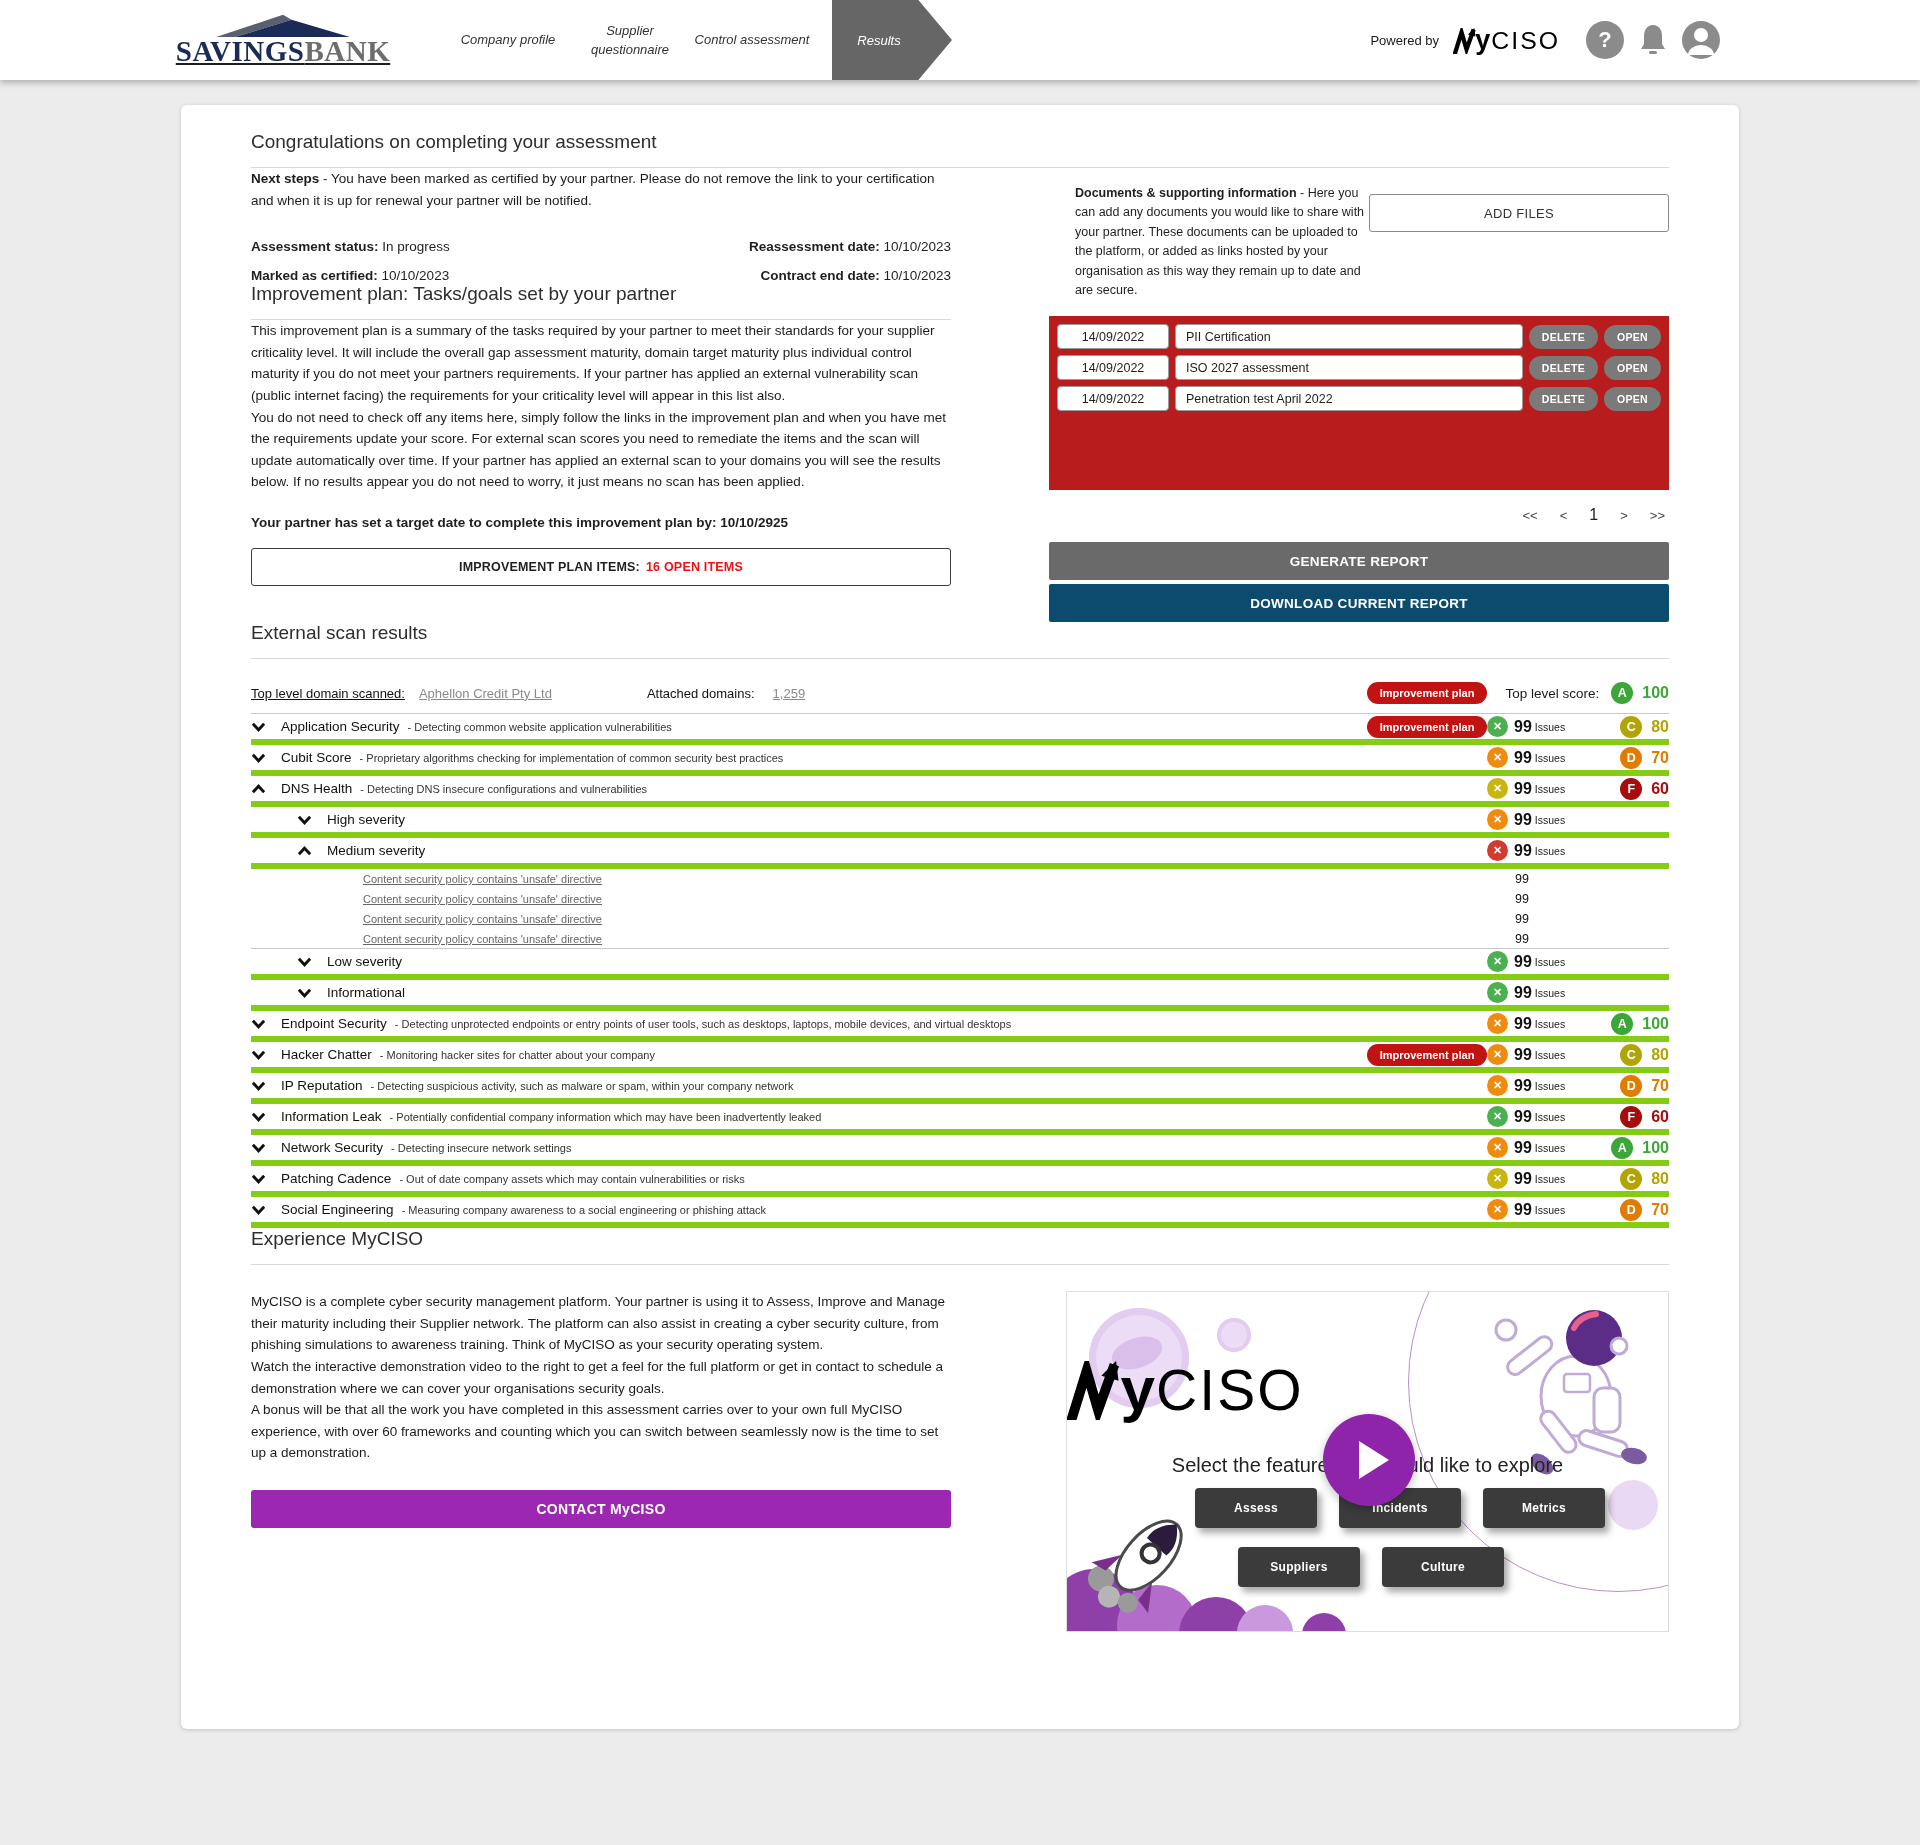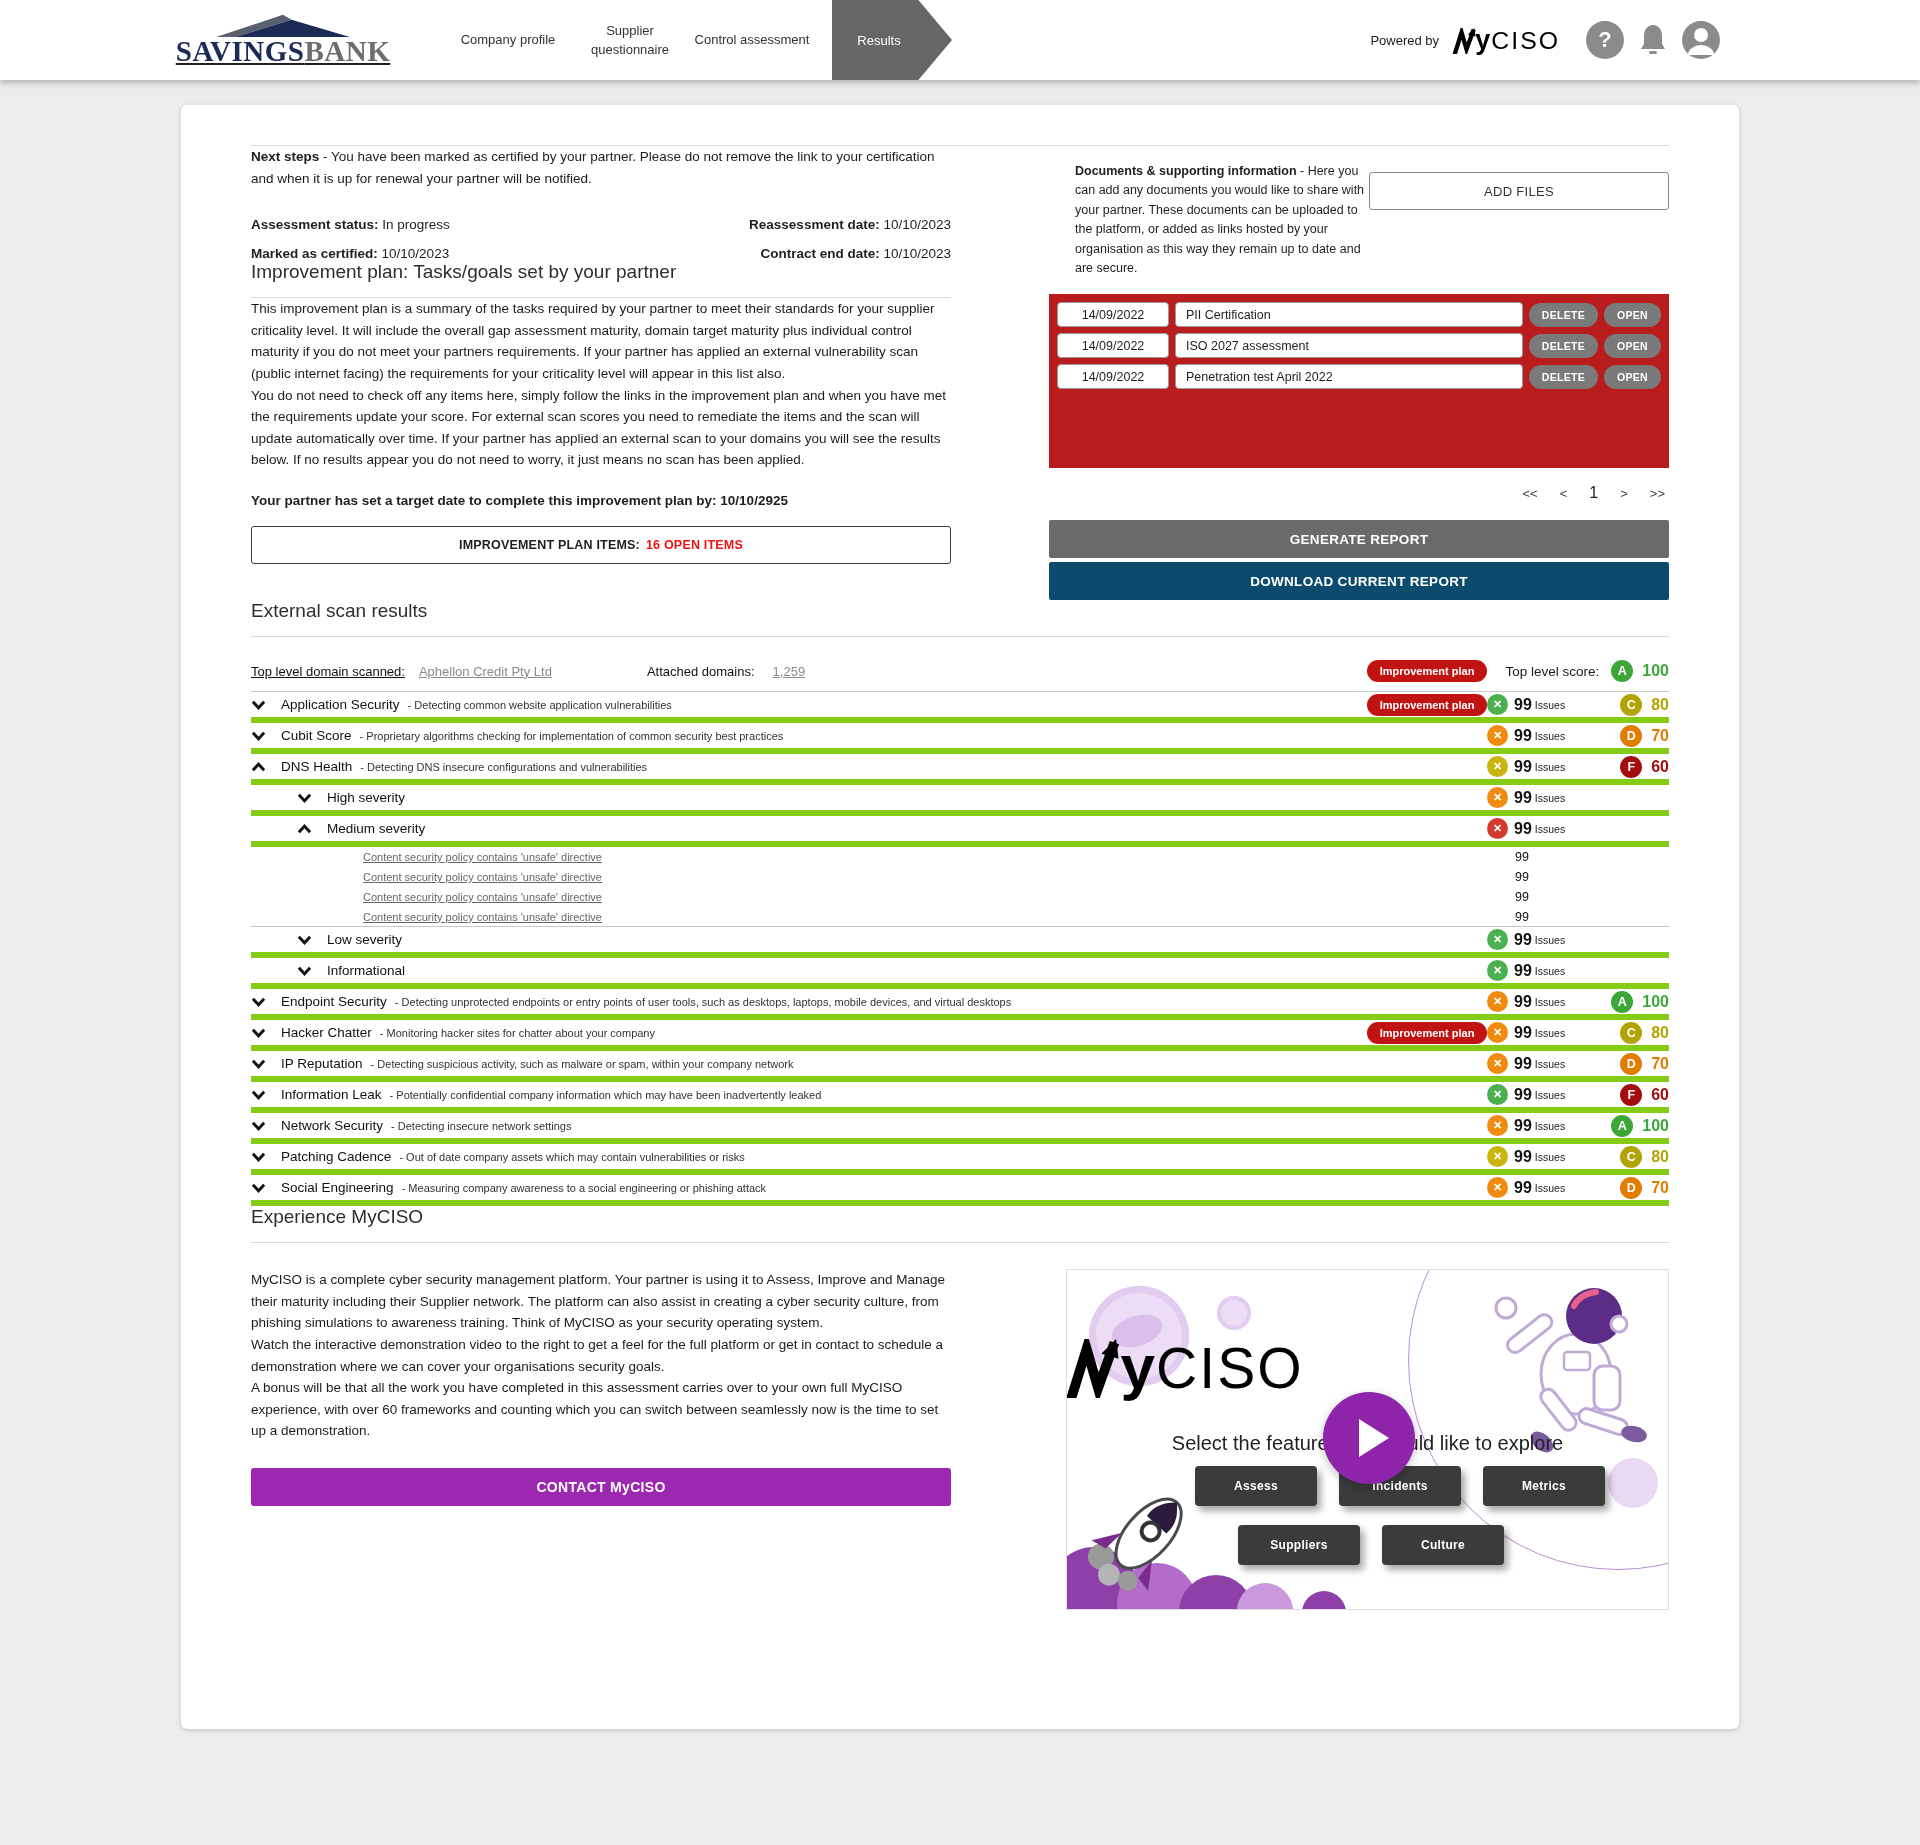--- a/index.html
+++ b/index.html
@@ -12,21 +12,21 @@
   header {
     height:80px; background:#fff; display:flex; align-items:center;
     box-shadow:0 3px 6px rgba(0,0,0,.25); position:relative; z-index:10;
     padding-left:188px;
   }
   .sb-logo { display:flex; flex-direction:column; align-items:center; width:190px; }
   .sb-roof { width:160px; height:24px; }
   .sb-text { font-family:"Liberation Serif", serif; font-weight:bold; font-size:29px; letter-spacing:.5px; margin-top:-2px;text-decoration:underline;}
   .sb-text .lt-dark { color:#1c2a56; }
   .sb-text .lt-gray { color:#6d6d6d; }
-  nav { display:flex; align-items:center; margin-left:70px; }
+  nav { display:flex; align-items:center; margin-left:70px;font-style:italic; }
   .nav-item {
     width:120px; text-align:center; font-size:13px; color:#333; line-height:1.5;
     cursor:pointer; margin-right:2px;
   }
   .results-arrow {
     margin-left:18px; width:120px; height:80px; background:#666;
     clip-path:polygon(0 0, 72% 0, 100% 50%, 72% 100%, 0 100%);
     color:#fff; font-size:13px; display:flex; align-items:center; justify-content:center;
     padding-right:26px; cursor:pointer;
   }
@@ -213,20 +213,21 @@
     <svg class="gicon" viewBox="0 0 38 38">
       <circle cx="19" cy="19" r="19" fill="#8b8b8b"></circle>
       <circle cx="19" cy="14" r="7" fill="#fff"></circle>
       <path d="M6 34 a13 10 0 0 1 26 0 z" fill="#fff"></path>
     </svg>
   </div>
 </header>
 
 <div class="card">
 
+  <h2 class="section">Congratulations on completing your assessment</h2>
   <hr class="rule">
 
   <div class="cols">
     <div class="col-l">
       <p class="body mt22">
         <b>Next steps</b><span> - You have been marked as certified by your partner. Please do not remove the link to your certification and when it is up for renewal your partner will be notified.</span>
       </p>
       <div class="field-row first">
         <div><b>Assessment status:</b> <span>In progress</span></div>
         <div><b>Reassessment date:</b> <span>10/10/2023</span></div>

